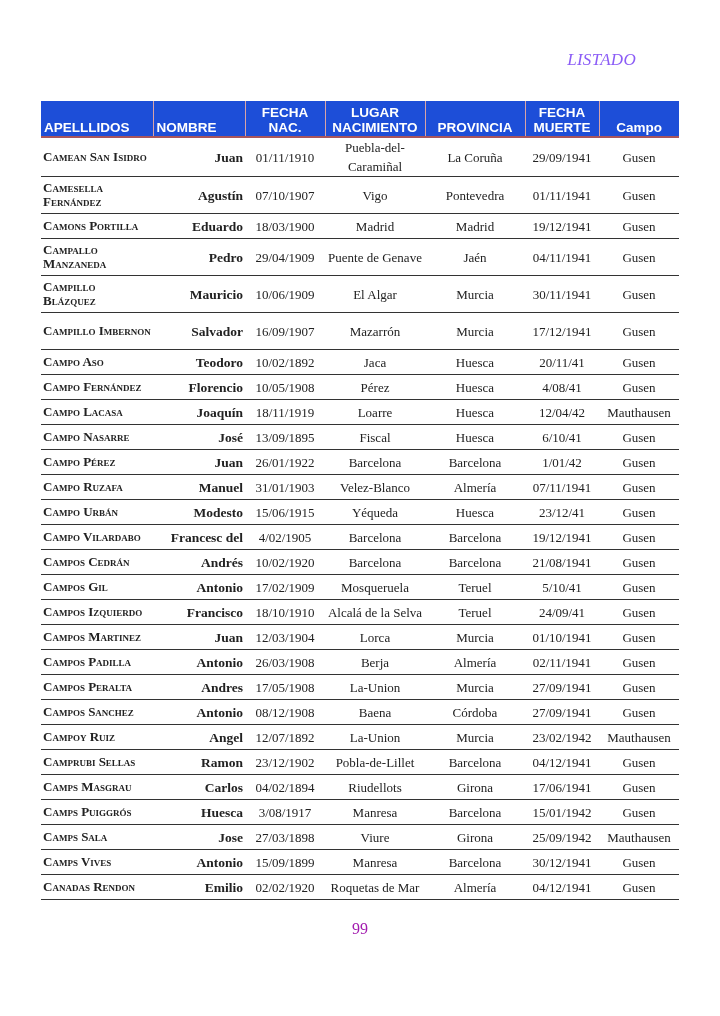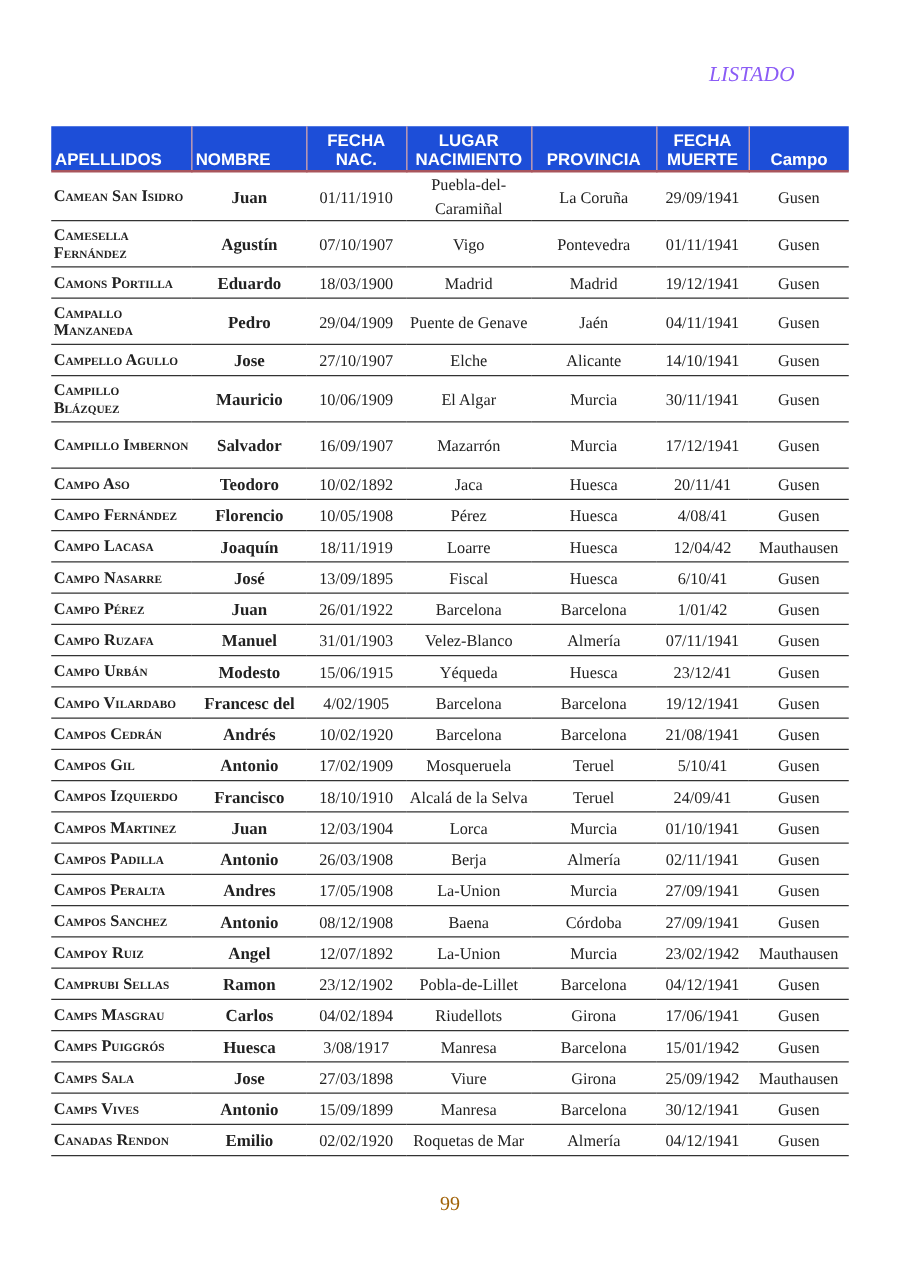--- a/index.html
+++ b/index.html
@@ -13,24 +13,24 @@
           font-weight: bold; font-size: 13.5px; line-height: 15px; vertical-align: bottom;
           padding: 2px 3px 1px 3px; border-left: 1px solid #d9a3a6; height: 32px; }
   thead th:first-child { border-left: none; text-align: left; }
   thead th.left { text-align: left; }
   thead th.center { text-align: center; }
   thead tr { border-bottom: 2px solid #a8555c; }
   tbody td { font-size: 13px; padding: 0 2px; border-bottom: 1.5px solid #333;
              text-align: center; vertical-align: middle; line-height: 19px; height: 24px; }
   tbody td.apellidos { text-align: left; font-weight: bold; font-variant: small-caps;
              font-size: 13px; line-height: 14px; padding-left: 2px; }
-  tbody td.nombre { text-align: center; font-weight: bold; font-size: 13.5px; padding-left: 3px; margin-top: 16px; }
+  tbody td.nombre { text-align: right; font-weight: bold; font-size: 13.5px; padding-left: 3px; margin-top: 16px; }
   tbody tr.tall td { height: 36px; }
-  .page-number { position: absolute; top: 955px; left: 0; width: 720px; text-align: center;
-          font-size: 16px; color: #a16207; }
+  .page-number { position: absolute; top: 920px; left: 0; width: 720px; text-align: center;
+          font-size: 16px; color: #a21caf; }
 </style>
 </head>
 <body>
 
 <div class="section-title">LISTADO</div>
 
 <table>
   <colgroup>
     <col style="width:112px">
     <col style="width:92px">
@@ -90,29 +90,20 @@
       </tr>
       <tr class="tall">
         <td class="apellidos">Campallo Manzaneda</td>
         <td class="nombre">Pedro</td>
         <td class="">29/04/1909</td>
         <td class="lugar">Puente de Genave</td>
         <td class="">Jaén</td>
         <td class="">04/11/1941</td>
         <td class="">Gusen</td>
       </tr>
-      <tr>
-        <td class="apellidos">Campello Agullo</td>
-        <td class="nombre">Jose</td>
-        <td class="">27/10/1907</td>
-        <td class="lugar">Elche</td>
-        <td class="">Alicante</td>
-        <td class="">14/10/1941</td>
-        <td class="">Gusen</td>
-      </tr>
       <tr class="tall">
         <td class="apellidos">Campillo Blázquez</td>
         <td class="nombre">Mauricio</td>
         <td class="">10/06/1909</td>
         <td class="lugar">El Algar</td>
         <td class="">Murcia</td>
         <td class="">30/11/1941</td>
         <td class="">Gusen</td>
       </tr>
       <tr class="tall">

